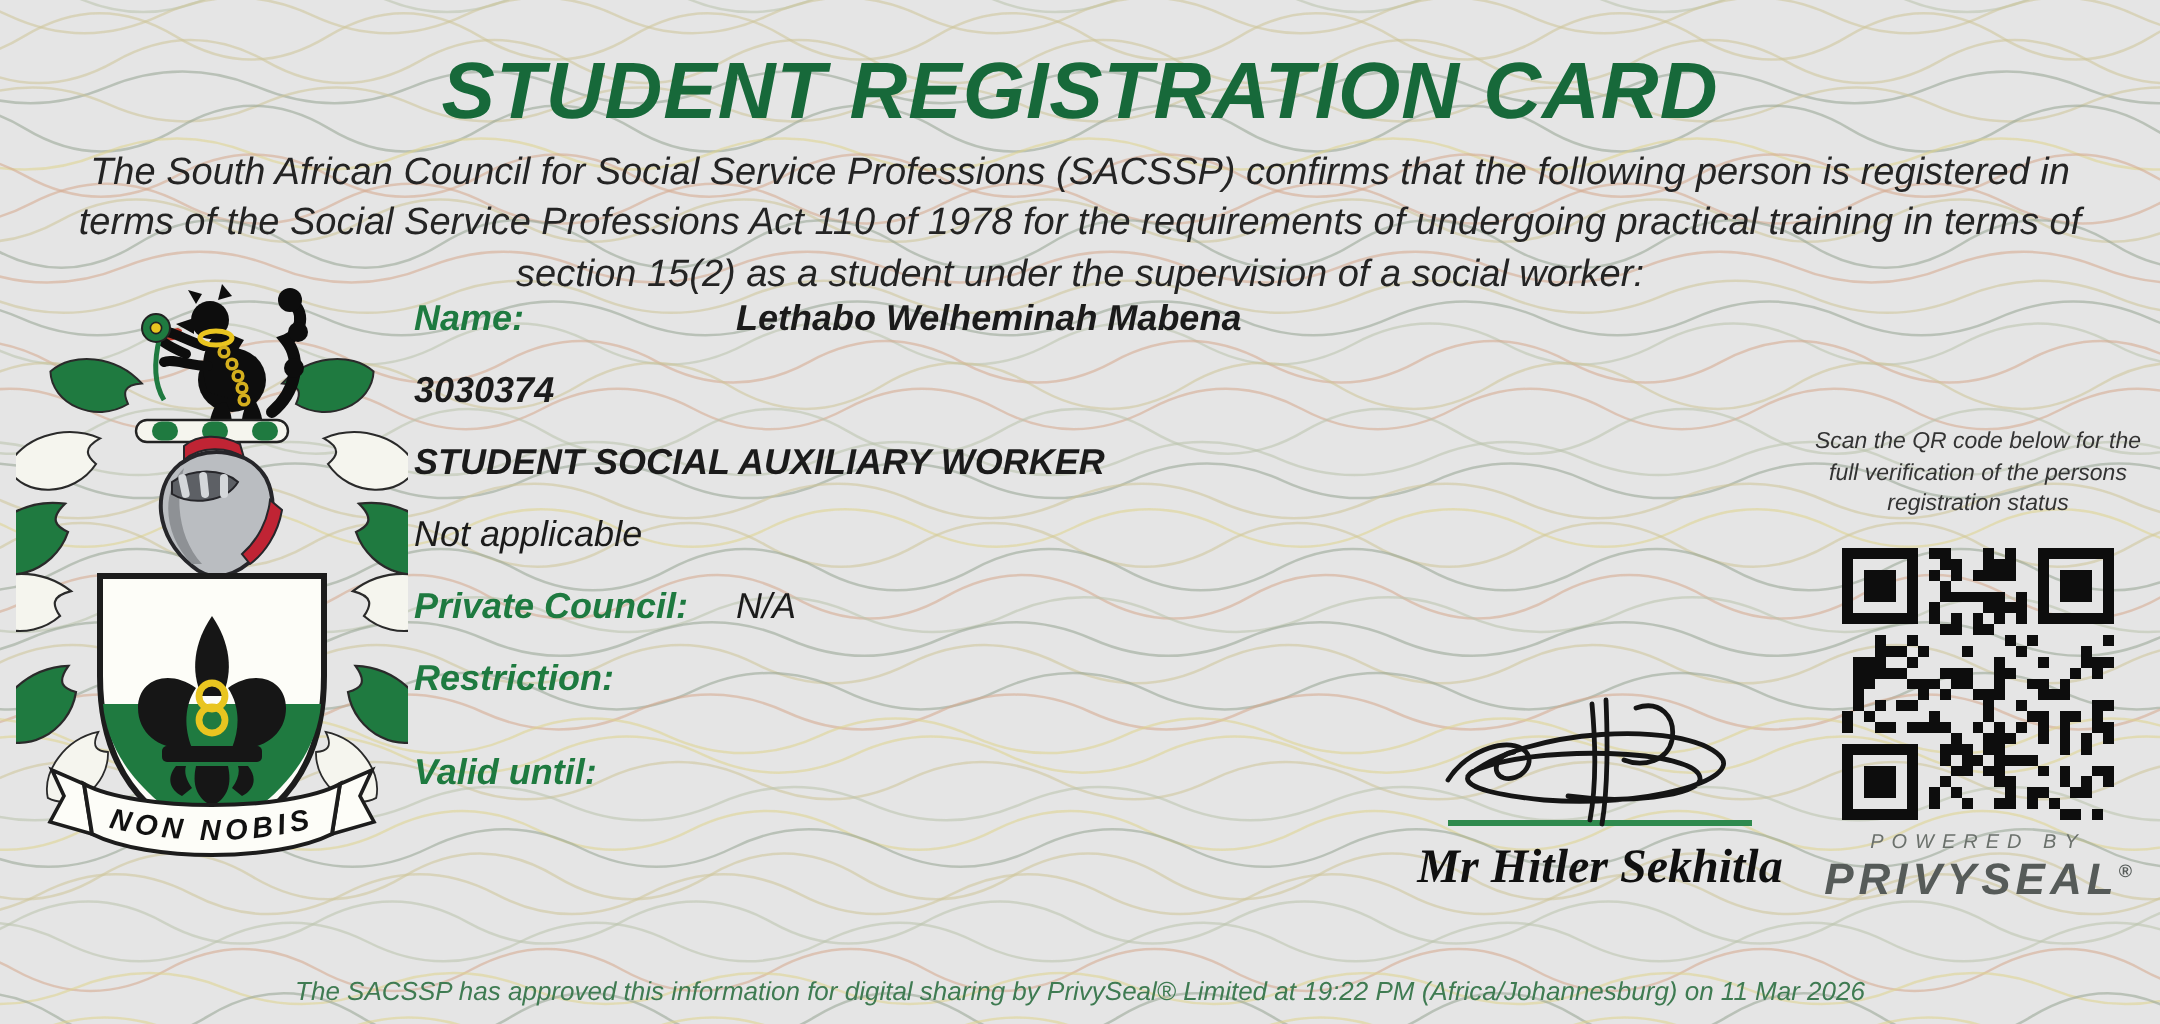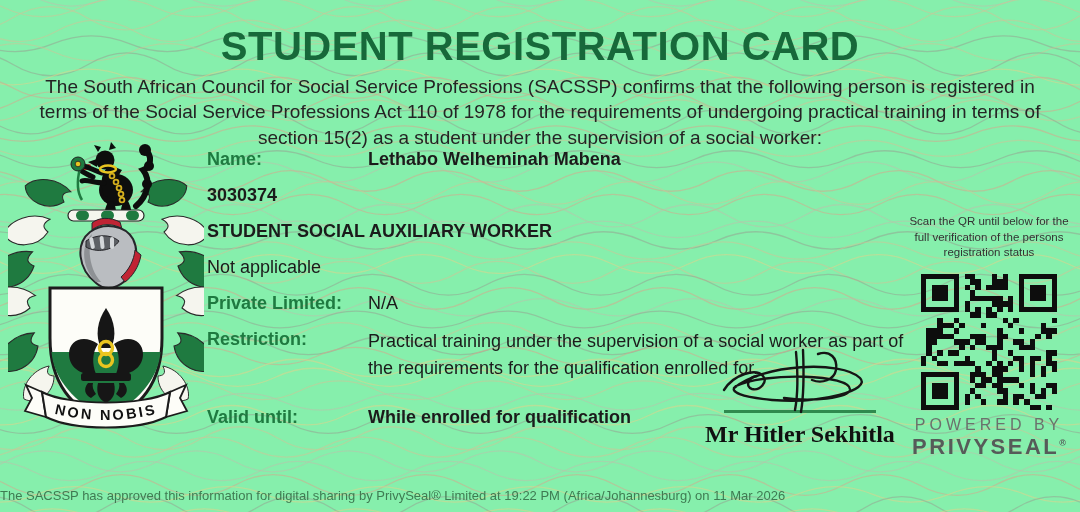--- a/index.html
+++ b/index.html
@@ -1,17 +1,17 @@
 <!DOCTYPE html>
 <html><head>
 <meta charset="utf-8">
 <style>
   html,body{margin:0;padding:0;}
-  .card{position:relative;width:1080px;height:512px;background:#86efac;overflow:hidden;
-        font-family:"Liberation Sans",sans-serif;color:#1b1b1b;}
+  .card{position:relative;width:1080px;height:512px;background:#e5e5e5;overflow:hidden;
+        font-family:"Liberation Sans",sans-serif;color:#1b1b1b;font-style:italic;}
   .waves{position:absolute;inset:0;z-index:0;}
   .layer{position:absolute;z-index:1;}
 
   .title{top:24px;left:0;width:100%;text-align:center;font-size:40px;font-weight:bold;
          color:#17693a;letter-spacing:.5px;}
   .intro{top:74px;left:50%;transform:translateX(-50%);width:1016px;text-align:center;
          font-size:19px;line-height:1.33;color:#242424;}
 
   .crest{top:140px;left:8px;width:196px;height:292px;}
 
@@ -19,32 +19,32 @@
   .field-row{display:flex;margin-bottom:13px;font-size:18px;line-height:23px;}
   .field-row:nth-child(6){margin-bottom:24px;}
   .field-row:nth-child(6) .field-value{line-height:27px;}
   .field-label{width:161px;flex-shrink:0;font-weight:bold;color:#1e7a40;}
   .field-value{max-width:545px;color:#1b1b1b;}
   .field-value.b{font-weight:bold;}
 
   .qr-block{top:214px;left:901px;width:176px;text-align:center;}
   .qr-instruction{font-size:11.5px;line-height:1.35;color:#333;}
   .qr-svg{display:block;margin:13px auto 6px auto;}
-  .powered-by{font-size:16px;letter-spacing:4px;color:#6b716c;margin-top:4px;}
+  .powered-by{font-size:10px;letter-spacing:4px;color:#6b716c;margin-top:4px;}
   .brand{font-size:22px;font-weight:bold;letter-spacing:2.5px;color:#565b59;margin-top:0;}
   .brand sup{font-size:9px;letter-spacing:0;}
 
   .sig-block{top:346px;left:688px;width:224px;text-align:center;}
   .sig-svg{display:block;margin:0 auto;}
   .sig-line{width:152px;height:2.5px;background:#2f8a4e;margin:-4px auto 0 auto;}
   .sig-name{font-family:"Liberation Serif",serif;font-weight:bold;font-size:24px;color:#101010;margin-top:8px;}
   .sig-title{font-family:"Liberation Serif",serif;font-weight:bold;font-size:16.5px;color:#101010;
              margin-top:5px;letter-spacing:.5px;}
 
-  .footer{bottom:9px;left:0;width:100%;text-align:left;font-size:13px;color:#3f7b52;}
+  .footer{bottom:9px;left:0;width:100%;text-align:center;font-size:13px;color:#3f7b52;}
 </style>
 </head>
 <body>
 
 <div class="card">
 
   <svg class="waves" id="waves" width="1080" height="512" viewBox="0 0 1080 512" aria-hidden="true">
       <path d="M -270.5 -3.6 q 38 19.3 76 0 q 38 -19.3 76 0 q 38 19.3 76 0 q 38 -19.3 76 0 q 38 19.3 76 0 q 38 -19.3 76 0 q 38 19.3 76 0 q 38 -19.3 76 0 q 38 19.3 76 0 q 38 -19.3 76 0 q 38 19.3 76 0 q 38 -19.3 76 0 q 38 19.3 76 0 q 38 -19.3 76 0 q 38 19.3 76 0 q 38 -19.3 76 0 q 38 19.3 76 0 q 38 -19.3 76 0 q 38 19.3 76 0 q 38 -19.3 76 0 q 38 19.3 76 0" fill="none" stroke="#b9c2ac" stroke-width="1.25" stroke-opacity="0.55"></path>
       <path d="M -299.8 7.7 q 38 17.8 76 0 q 38 -17.8 76 0 q 38 17.8 76 0 q 38 -17.8 76 0 q 38 17.8 76 0 q 38 -17.8 76 0 q 38 17.8 76 0 q 38 -17.8 76 0 q 38 17.8 76 0 q 38 -17.8 76 0 q 38 17.8 76 0 q 38 -17.8 76 0 q 38 17.8 76 0 q 38 -17.8 76 0 q 38 17.8 76 0 q 38 -17.8 76 0 q 38 17.8 76 0 q 38 -17.8 76 0 q 38 17.8 76 0 q 38 -17.8 76 0 q 38 17.8 76 0" fill="none" stroke="#cdc497" stroke-width="1.25" stroke-opacity="0.55"></path>
       <path d="M -216.1 18.2 q 38 23.2 76 0 q 38 -23.2 76 0 q 38 23.2 76 0 q 38 -23.2 76 0 q 38 23.2 76 0 q 38 -23.2 76 0 q 38 23.2 76 0 q 38 -23.2 76 0 q 38 23.2 76 0 q 38 -23.2 76 0 q 38 23.2 76 0 q 38 -23.2 76 0 q 38 23.2 76 0 q 38 -23.2 76 0 q 38 23.2 76 0 q 38 -23.2 76 0 q 38 23.2 76 0 q 38 -23.2 76 0 q 38 23.2 76 0 q 38 -23.2 76 0" fill="none" stroke="#cdc497" stroke-width="1.25" stroke-opacity="0.55"></path>
@@ -204,37 +204,35 @@
 
     <div class="field-row">
       <div class="field-value b">STUDENT SOCIAL AUXILIARY WORKER</div>
     </div>
 
     <div class="field-row">
       <div class="field-value">Not applicable</div>
     </div>
 
     <div class="field-row">
-      <div class="field-label">Private Limited:</div>
+      <div class="field-label">Private Council:</div>
       <div class="field-value">N/A</div>
     </div>
 
     <div class="field-row">
       <div class="field-label">Restriction:</div>
-      <div class="field-value">Practical training under the supervision of a social worker as part of the requirements for the qualification enrolled for.</div>
     </div>
 
     <div class="field-row">
       <div class="field-label">Valid until:</div>
-      <div class="field-value b">While enrolled for qualification</div>
     </div>
   </div>
 
   <div class="layer qr-block">
-    <div class="qr-instruction">Scan the QR until below for the full verification of the persons registration status</div>
+    <div class="qr-instruction">Scan the QR code below for the full verification of the persons registration status</div>
     <svg class="qr-svg" id="qr" width="136" height="136" viewBox="0 0 25 25" shape-rendering="crispEdges">
         <rect x="0" y="0" width="1" height="1" fill="#0d0d0d"></rect>
         <rect x="1" y="0" width="1" height="1" fill="#0d0d0d"></rect>
         <rect x="2" y="0" width="1" height="1" fill="#0d0d0d"></rect>
         <rect x="3" y="0" width="1" height="1" fill="#0d0d0d"></rect>
         <rect x="4" y="0" width="1" height="1" fill="#0d0d0d"></rect>
         <rect x="5" y="0" width="1" height="1" fill="#0d0d0d"></rect>
         <rect x="6" y="0" width="1" height="1" fill="#0d0d0d"></rect>
         <rect x="8" y="0" width="1" height="1" fill="#0d0d0d"></rect>
         <rect x="9" y="0" width="1" height="1" fill="#0d0d0d"></rect>

